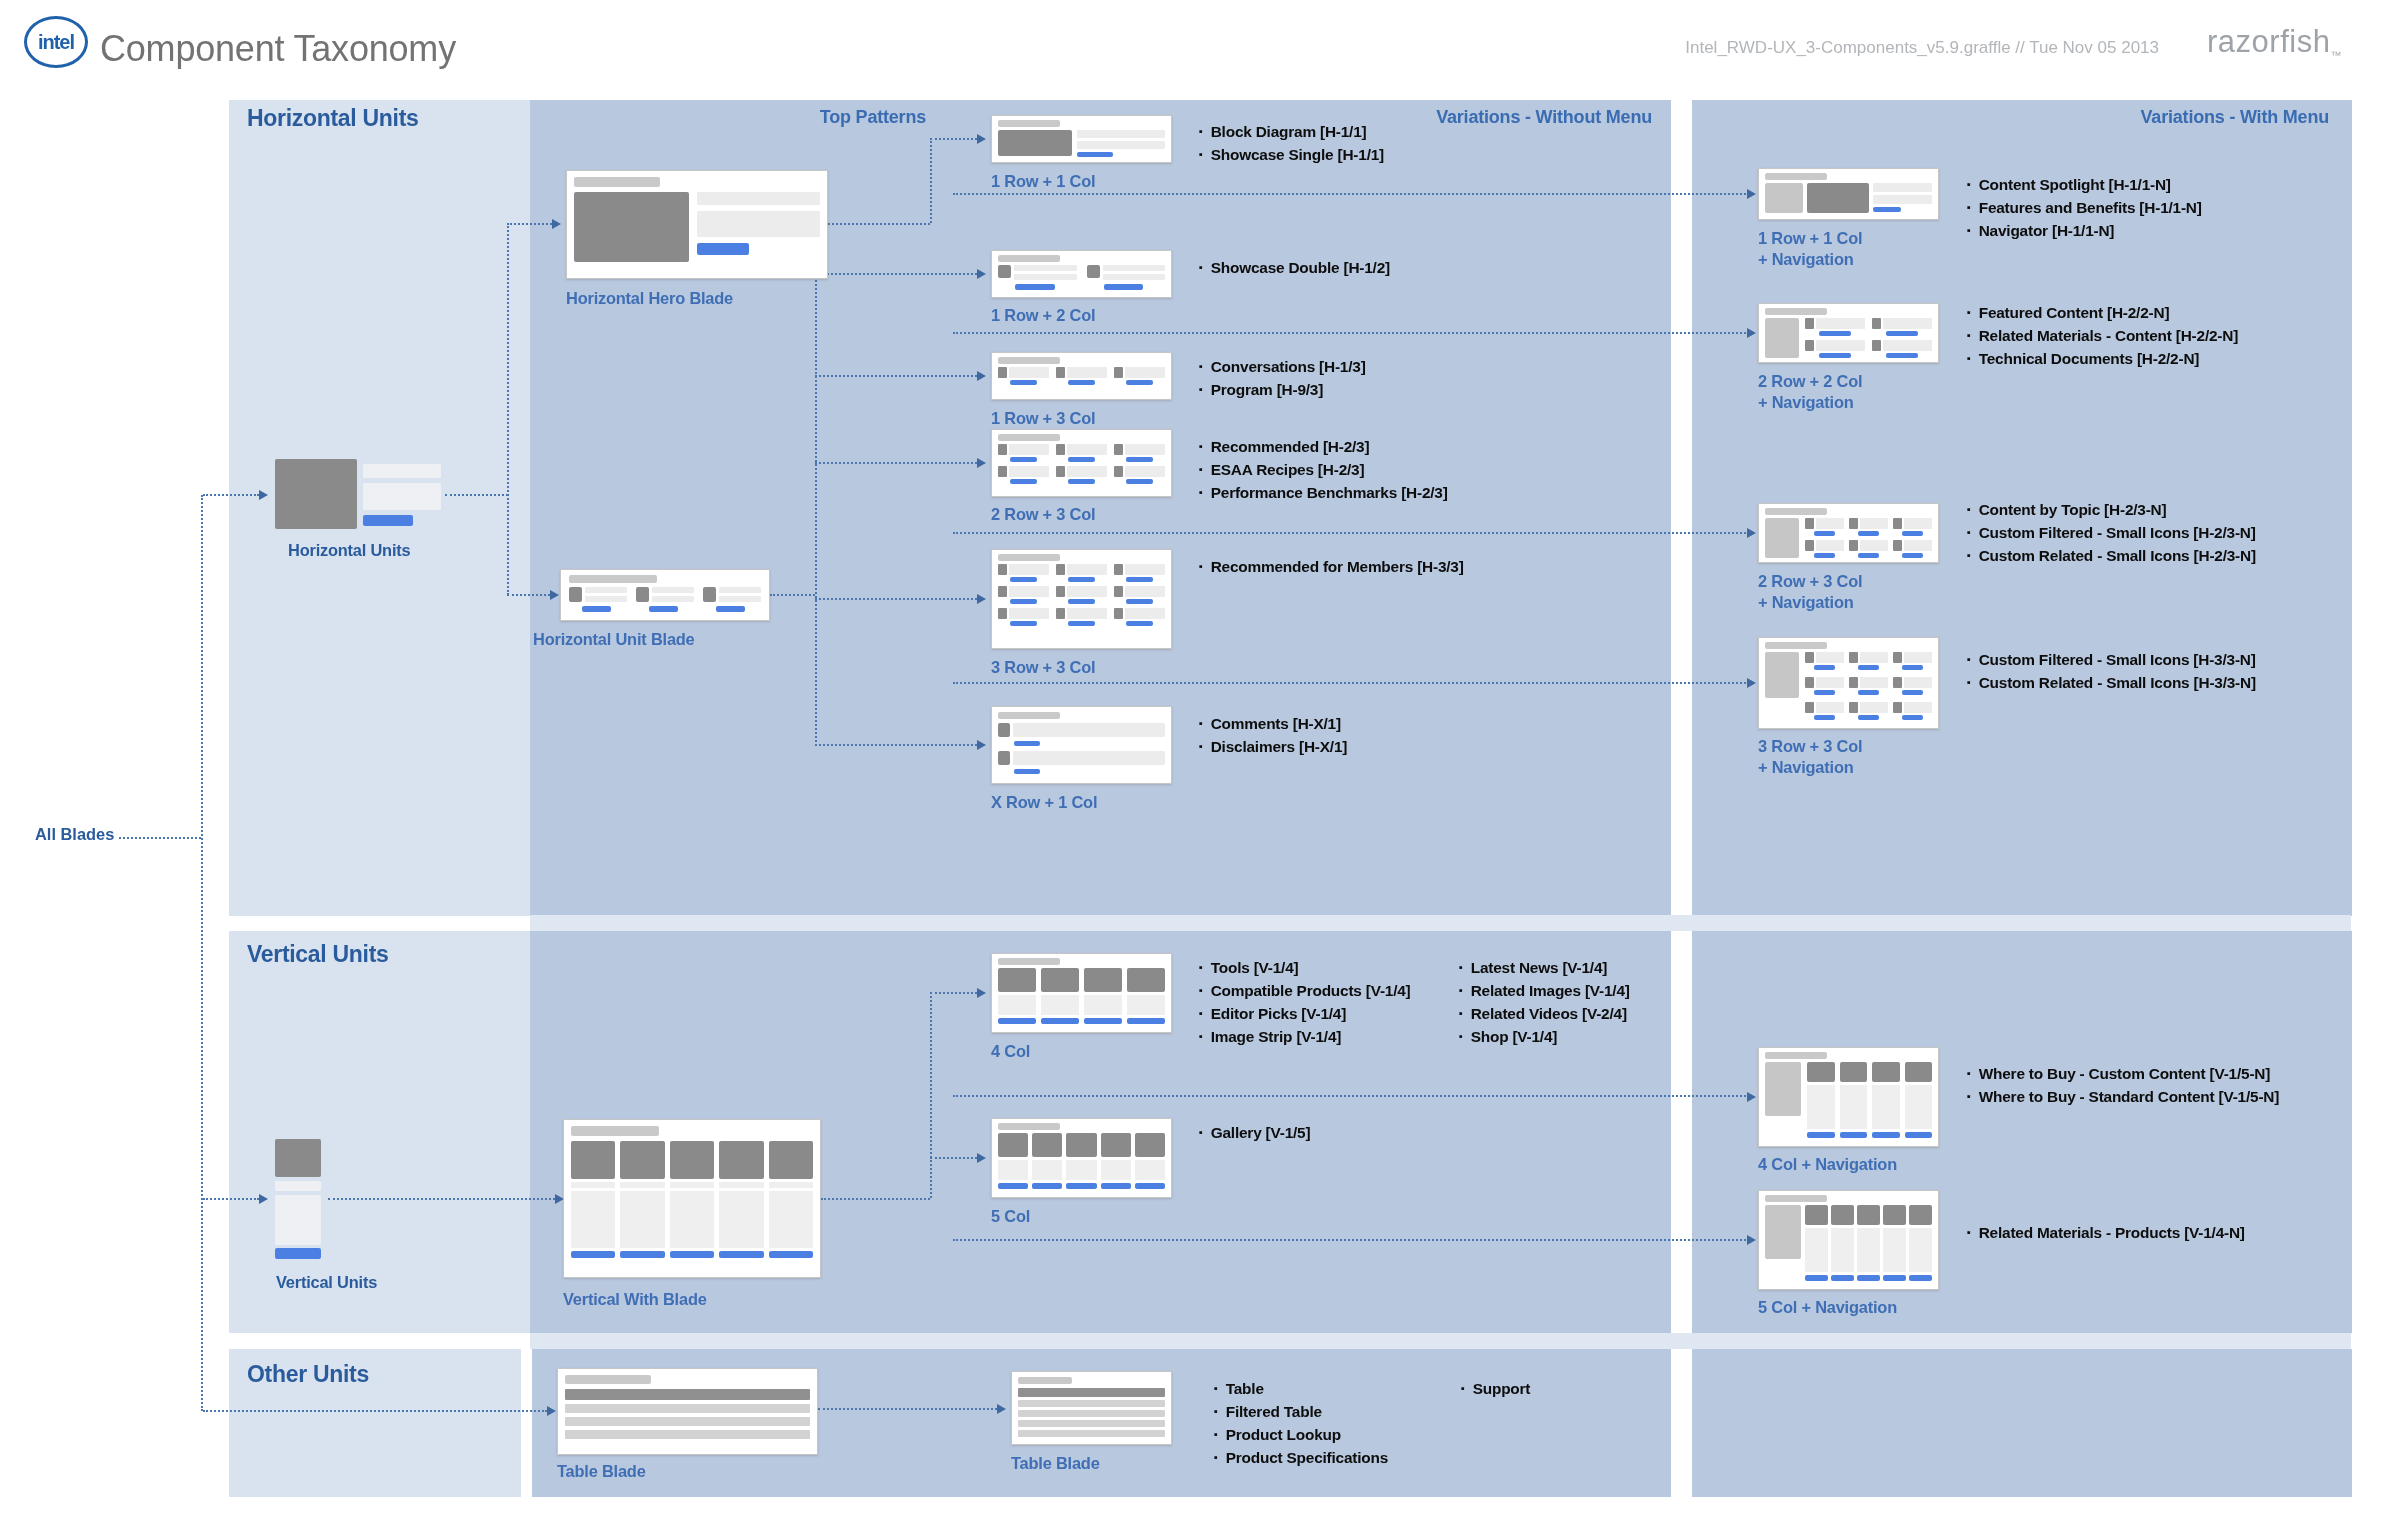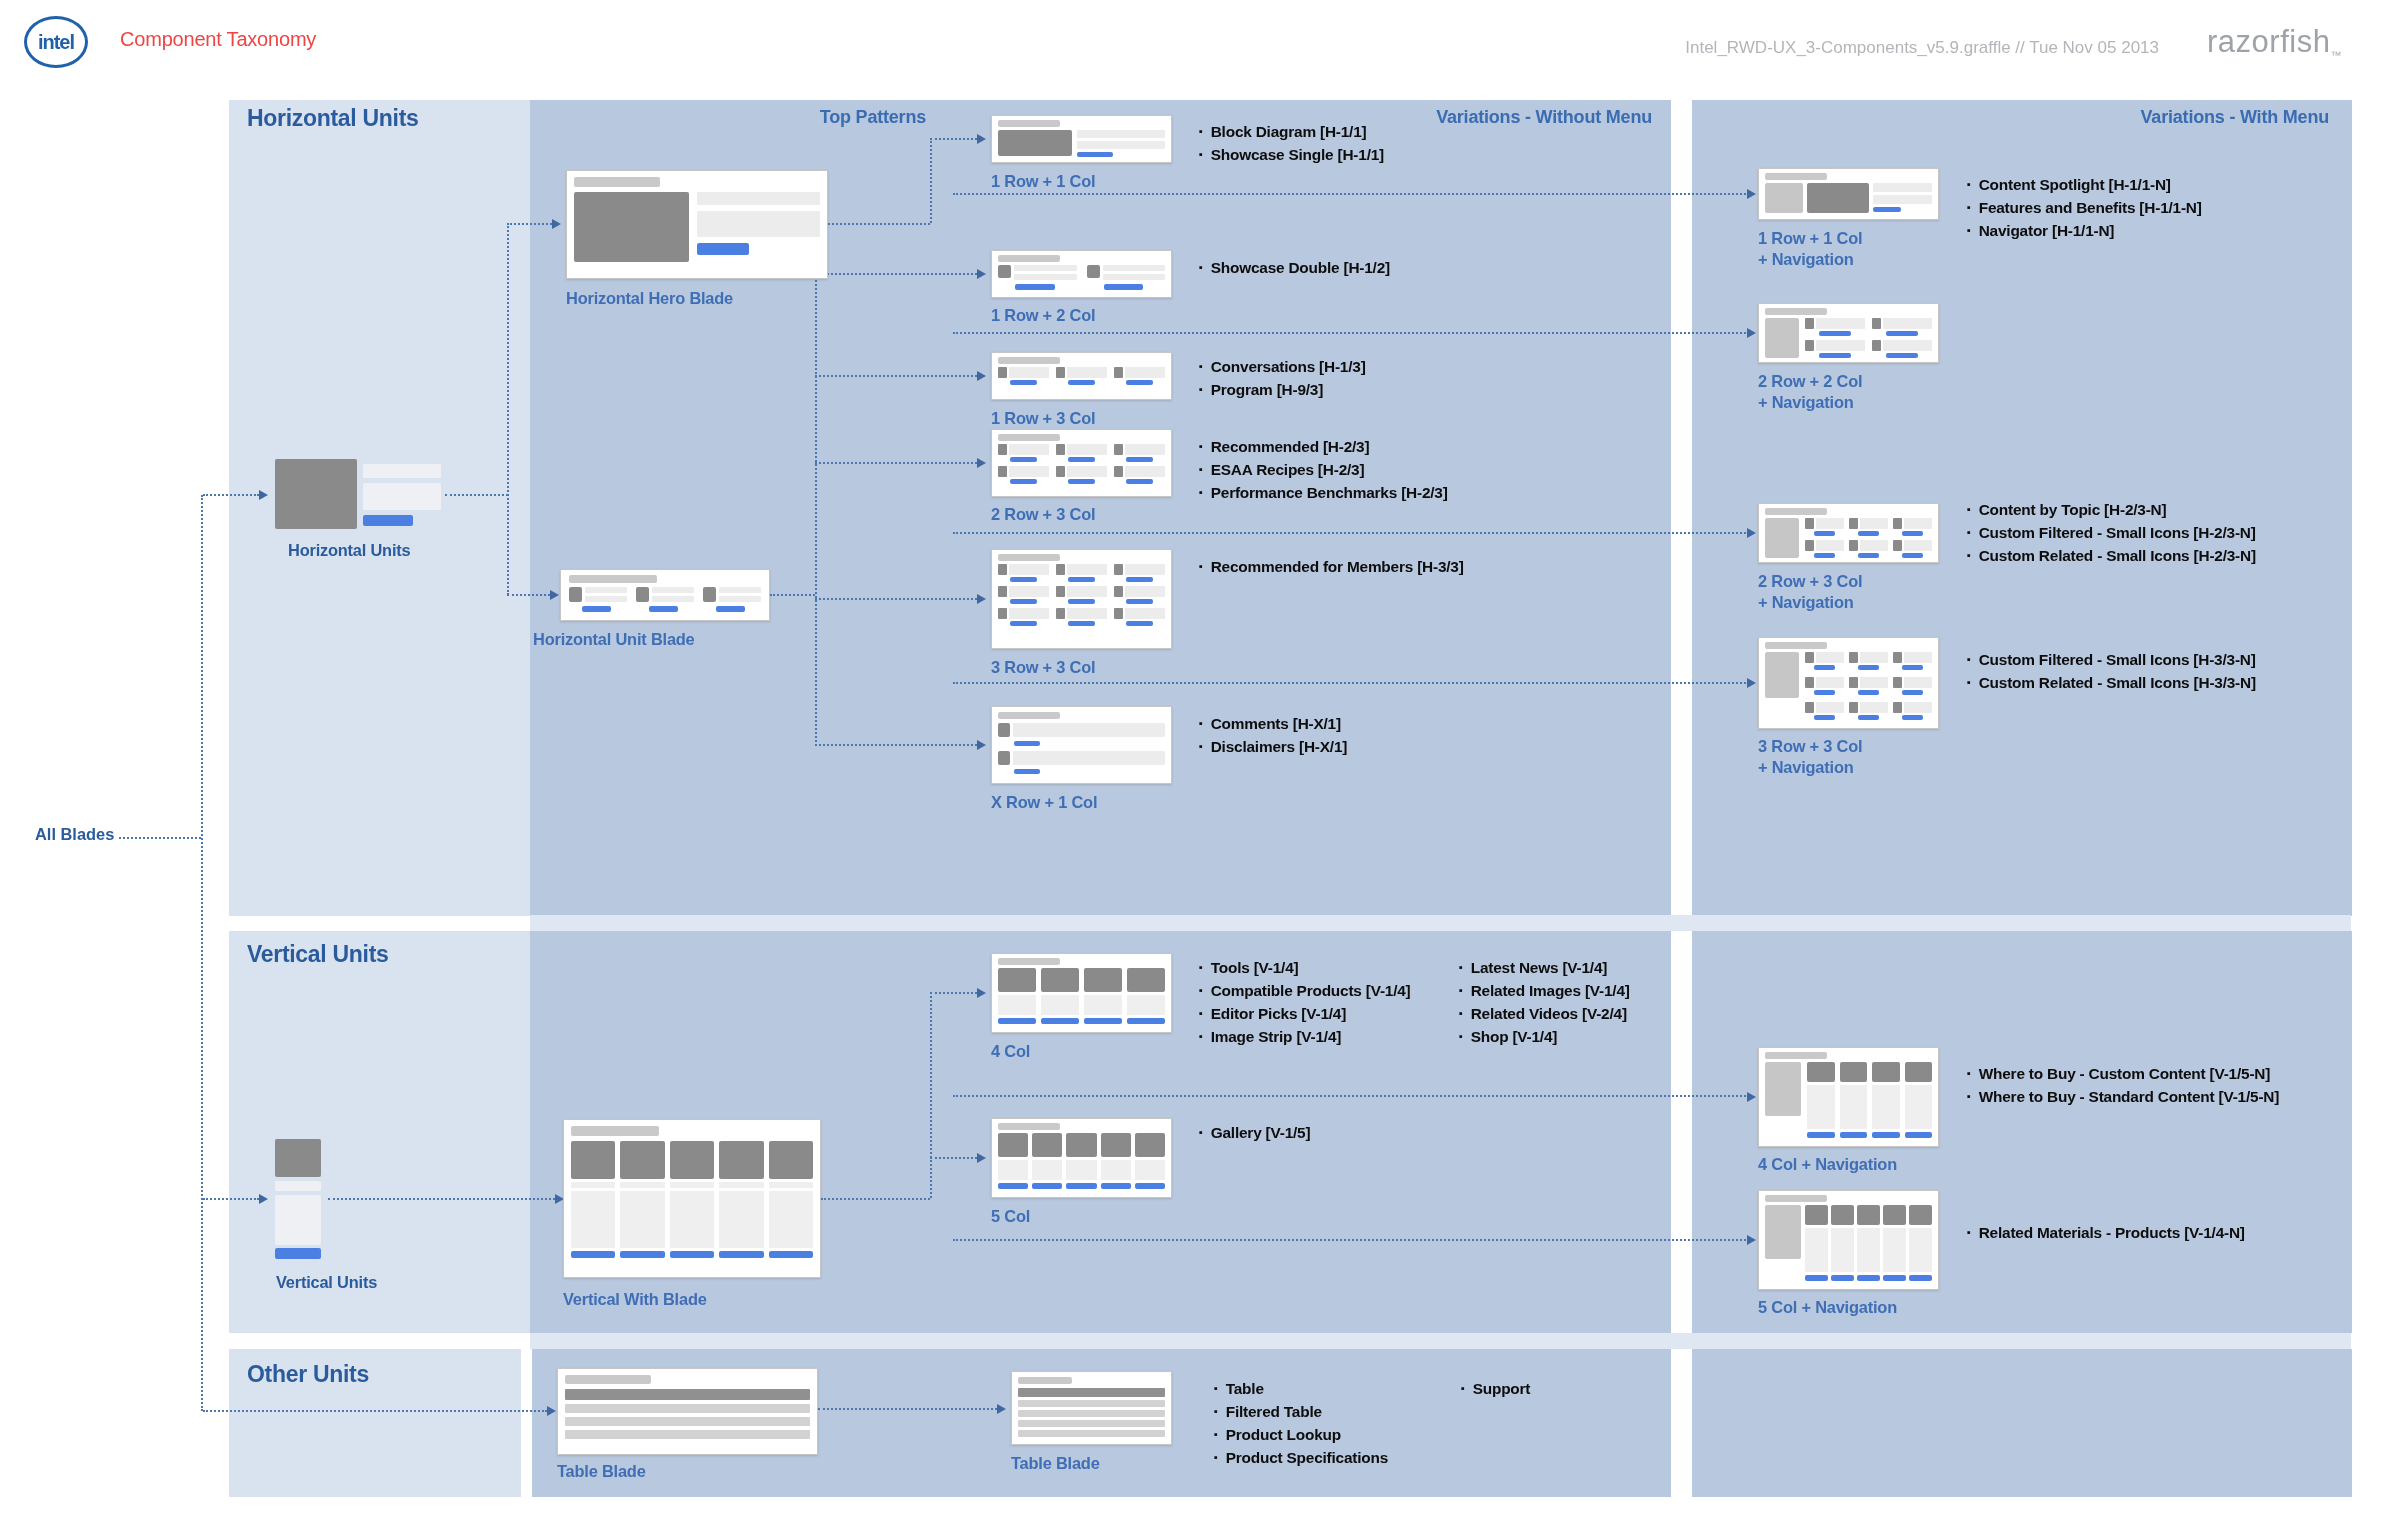--- a/index.html
+++ b/index.html
@@ -52,21 +52,21 @@
   .vg .vc .b{height:6px;background:#efefef;}
   .vg .vc .c{flex:1;background:#efefef;}
   .vg .vc .d{height:7px;background:#4b80e2;border-radius:2px;}
   .withnav{display:flex;gap:6px;flex:1;}
   .withnav .navblk{width:21%;background:#c6c6c6;border-radius:2px;}
   
   .trows{display:flex;flex-direction:column;gap:4px;}
   .trows .dark{height:11px;background:#909090;border-radius:1px;}
   .trows .row{height:9px;background:#d2d2d2;border-radius:1px;}
   
-  .app-title{font-size:20px;color:#ef4444;letter-spacing:-0.2px;margin-left:20px;}
+  .app-title{font-size:36px;color:#737373;letter-spacing:-0.2px;}
   .file-info{font-size:17px;color:#b2b6ba;text-align:right;}
   .brand{font-size:31px;color:#9da3a8;letter-spacing:0.5px;}
   .intel-ellipse{width:58px;height:46px;border:3px solid #1f62ab;border-radius:50%;
      display:flex;align-items:center;justify-content:center;}
   .intel-word{font-size:20px;font-weight:bold;color:#1f62ab;letter-spacing:-1px;}
 </style>
 </head>
 <body>
 
 <div class="canvas">
@@ -640,20 +640,25 @@
             <div class="r">
               <span class="sq"></span>
               <span class="li"></span>
             </div>
             <div class="bb"></div>
           </div>
       </div>
     </div>
   </div>
   <div class="abs thumb-label" style="left:1758px;top:371px;"><span>2 Row + 2 Col</span><br><span>+ Navigation</span></div>
+  <div class="abs blist" style="left:1967px;top:302px;">
+    <div class="li">Featured Content [H-2/2-N]</div>
+    <div class="li">Related Materials - Content [H-2/2-N]</div>
+    <div class="li">Technical Documents [H-2/2-N]</div>
+  </div>
 
   <div class="abs card" style="left:1758px;top:503px;width:181px;height:60px;padding:4px 6px;">
     <div class="pill" style="width:62px;height:7px;margin-bottom:3px;"></div>
     <div class="withnav" style="height:40px;">
       <div class="navblk" style="width:34px;"></div>
       <div class="grid" style="grid-template-columns:repeat(3,1fr);gap:3px 5px;">
         <div class="cell">
             <div class="r">
               <span class="sq"></span>
               <span class="li"></span>

